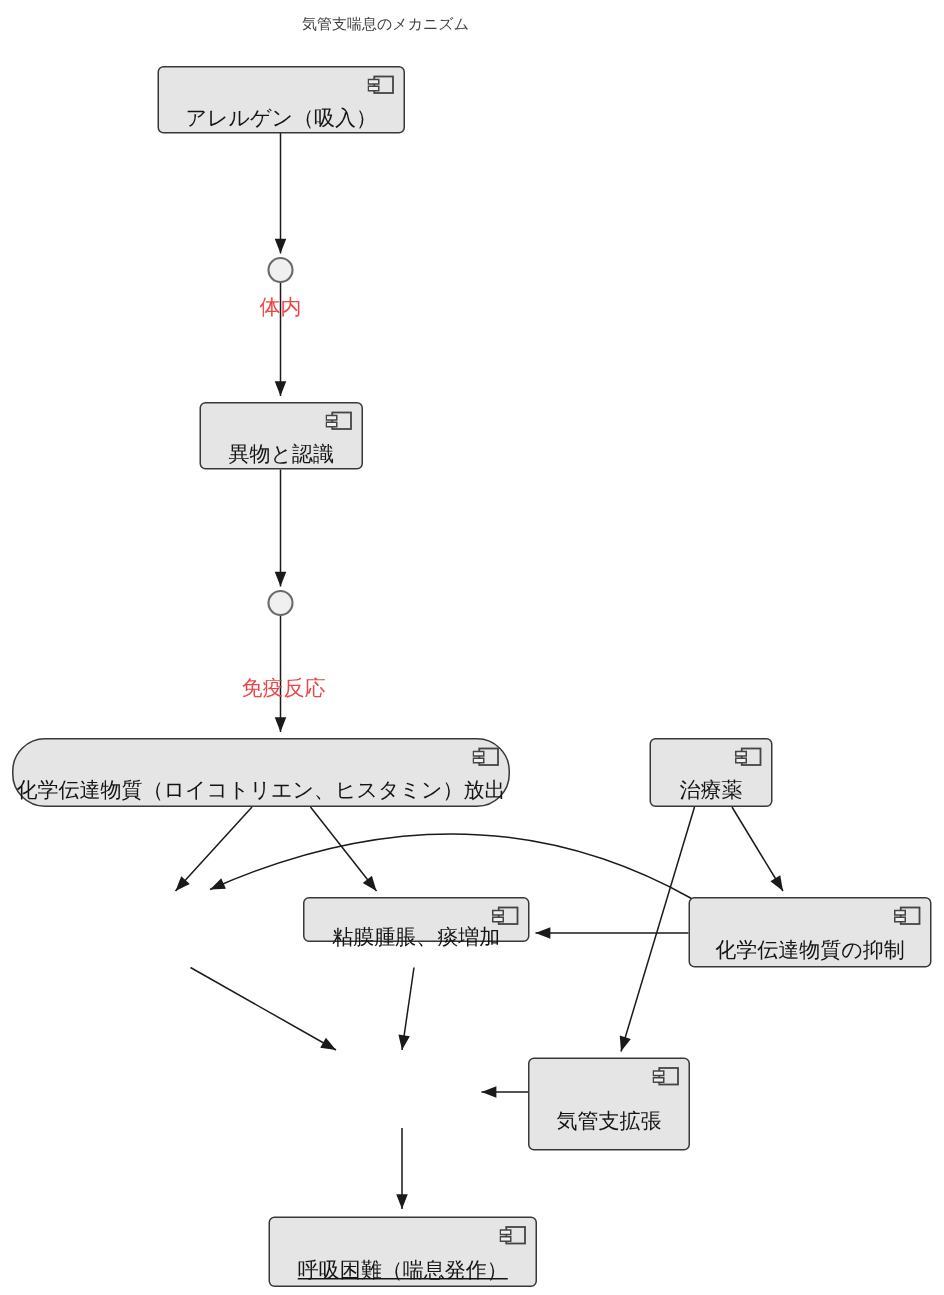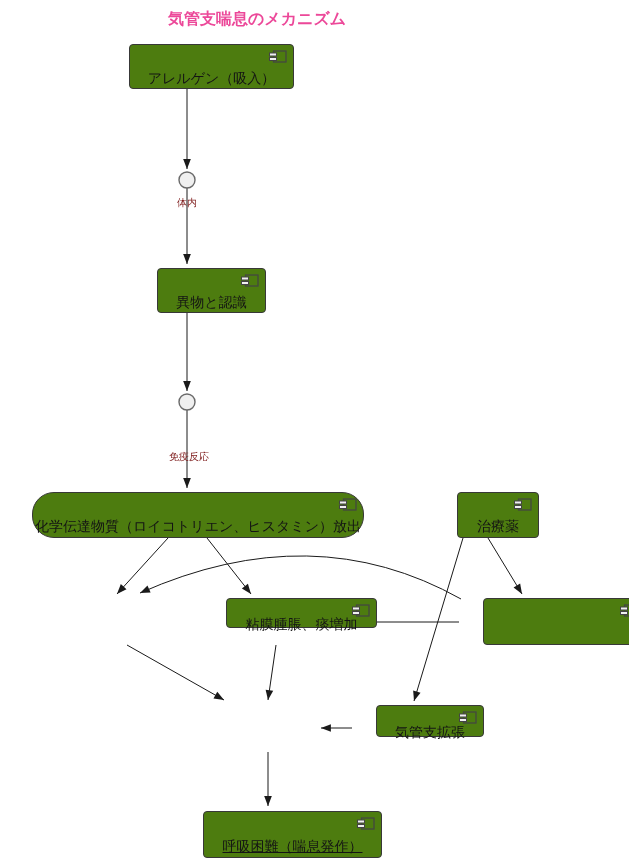--- a/index.html
+++ b/index.html
@@ -6,41 +6,40 @@
   #canvas{
     position:relative;
     width:629px;height:863px;
     background:#ffffff;
     font-family:"Liberation Sans","DejaVu Sans",sans-serif;
     overflow:hidden;
   }
   #diagram-title{
     position:absolute;top:9px;left:257px;
     transform:translateX(-50%);
-    font-size:16px;font-weight:bold;color:#ec4899;
+    font-size:10px;font-weight:normal;color:#404040;
     white-space:nowrap;
   }
   svg.edge-layer{position:absolute;left:0;top:0;}
   .node{
     position:absolute;
     box-sizing:border-box;
-    background:#4d7c0f;
+    background:#e5e5e5;
     border:1.5px solid #383838;
     border-radius:4px;
     display:flex;align-items:center;justify-content:center;
     font-size:14px;color:#141414;
     white-space:nowrap;
     padding-top:24px;
-    margin-left:24px;
   }
   .comp-icon{position:absolute;top:5px;right:6px;line-height:0;}
   .iface-label{
     position:absolute;
     transform:translateX(-50%);
-    font-size:10px;color:#7f1d1d;white-space:nowrap;
+    font-size:14px;color:#ef4444;white-space:nowrap;
   }
 </style>
 </head>
 <body>
 
 <div id="canvas">
 
   <div id="diagram-title">気管支喘息のメカニズム</div>
 
   <svg class="edge-layer" width="629" height="863" viewBox="0 0 629 863">
@@ -131,24 +130,25 @@
   </div>
 
   <div class="node" style="left:459px;top:598px;width:162px;height:47px;">
     <span class="comp-icon">
       <svg width="18" height="13" viewBox="0 0 18 13">
           <rect x="4.5" y="1" width="12.5" height="11" fill="none" stroke="#444" stroke-width="1.2"></rect>
           <rect x="0.5" y="3" width="7" height="3" fill="#f0f0f0" stroke="#444" stroke-width="1"></rect>
           <rect x="0.5" y="7.5" width="7" height="3" fill="#f0f0f0" stroke="#444" stroke-width="1"></rect>
         </svg>
     </span>
+    <span>化学伝達物質の抑制</span>
   </div>
 
 
-  <div class="node" style="left:352px;top:705px;width:108px;height:32px;align-items:center;">
+  <div class="node" style="left:352px;top:705px;width:108px;height:62px;align-items:center;">
     <span class="comp-icon">
       <svg width="18" height="13" viewBox="0 0 18 13">
           <rect x="4.5" y="1" width="12.5" height="11" fill="none" stroke="#444" stroke-width="1.2"></rect>
           <rect x="0.5" y="3" width="7" height="3" fill="#f0f0f0" stroke="#444" stroke-width="1"></rect>
           <rect x="0.5" y="7.5" width="7" height="3" fill="#f0f0f0" stroke="#444" stroke-width="1"></rect>
         </svg>
     </span>
     <span>気管支拡張</span>
   </div>
 

